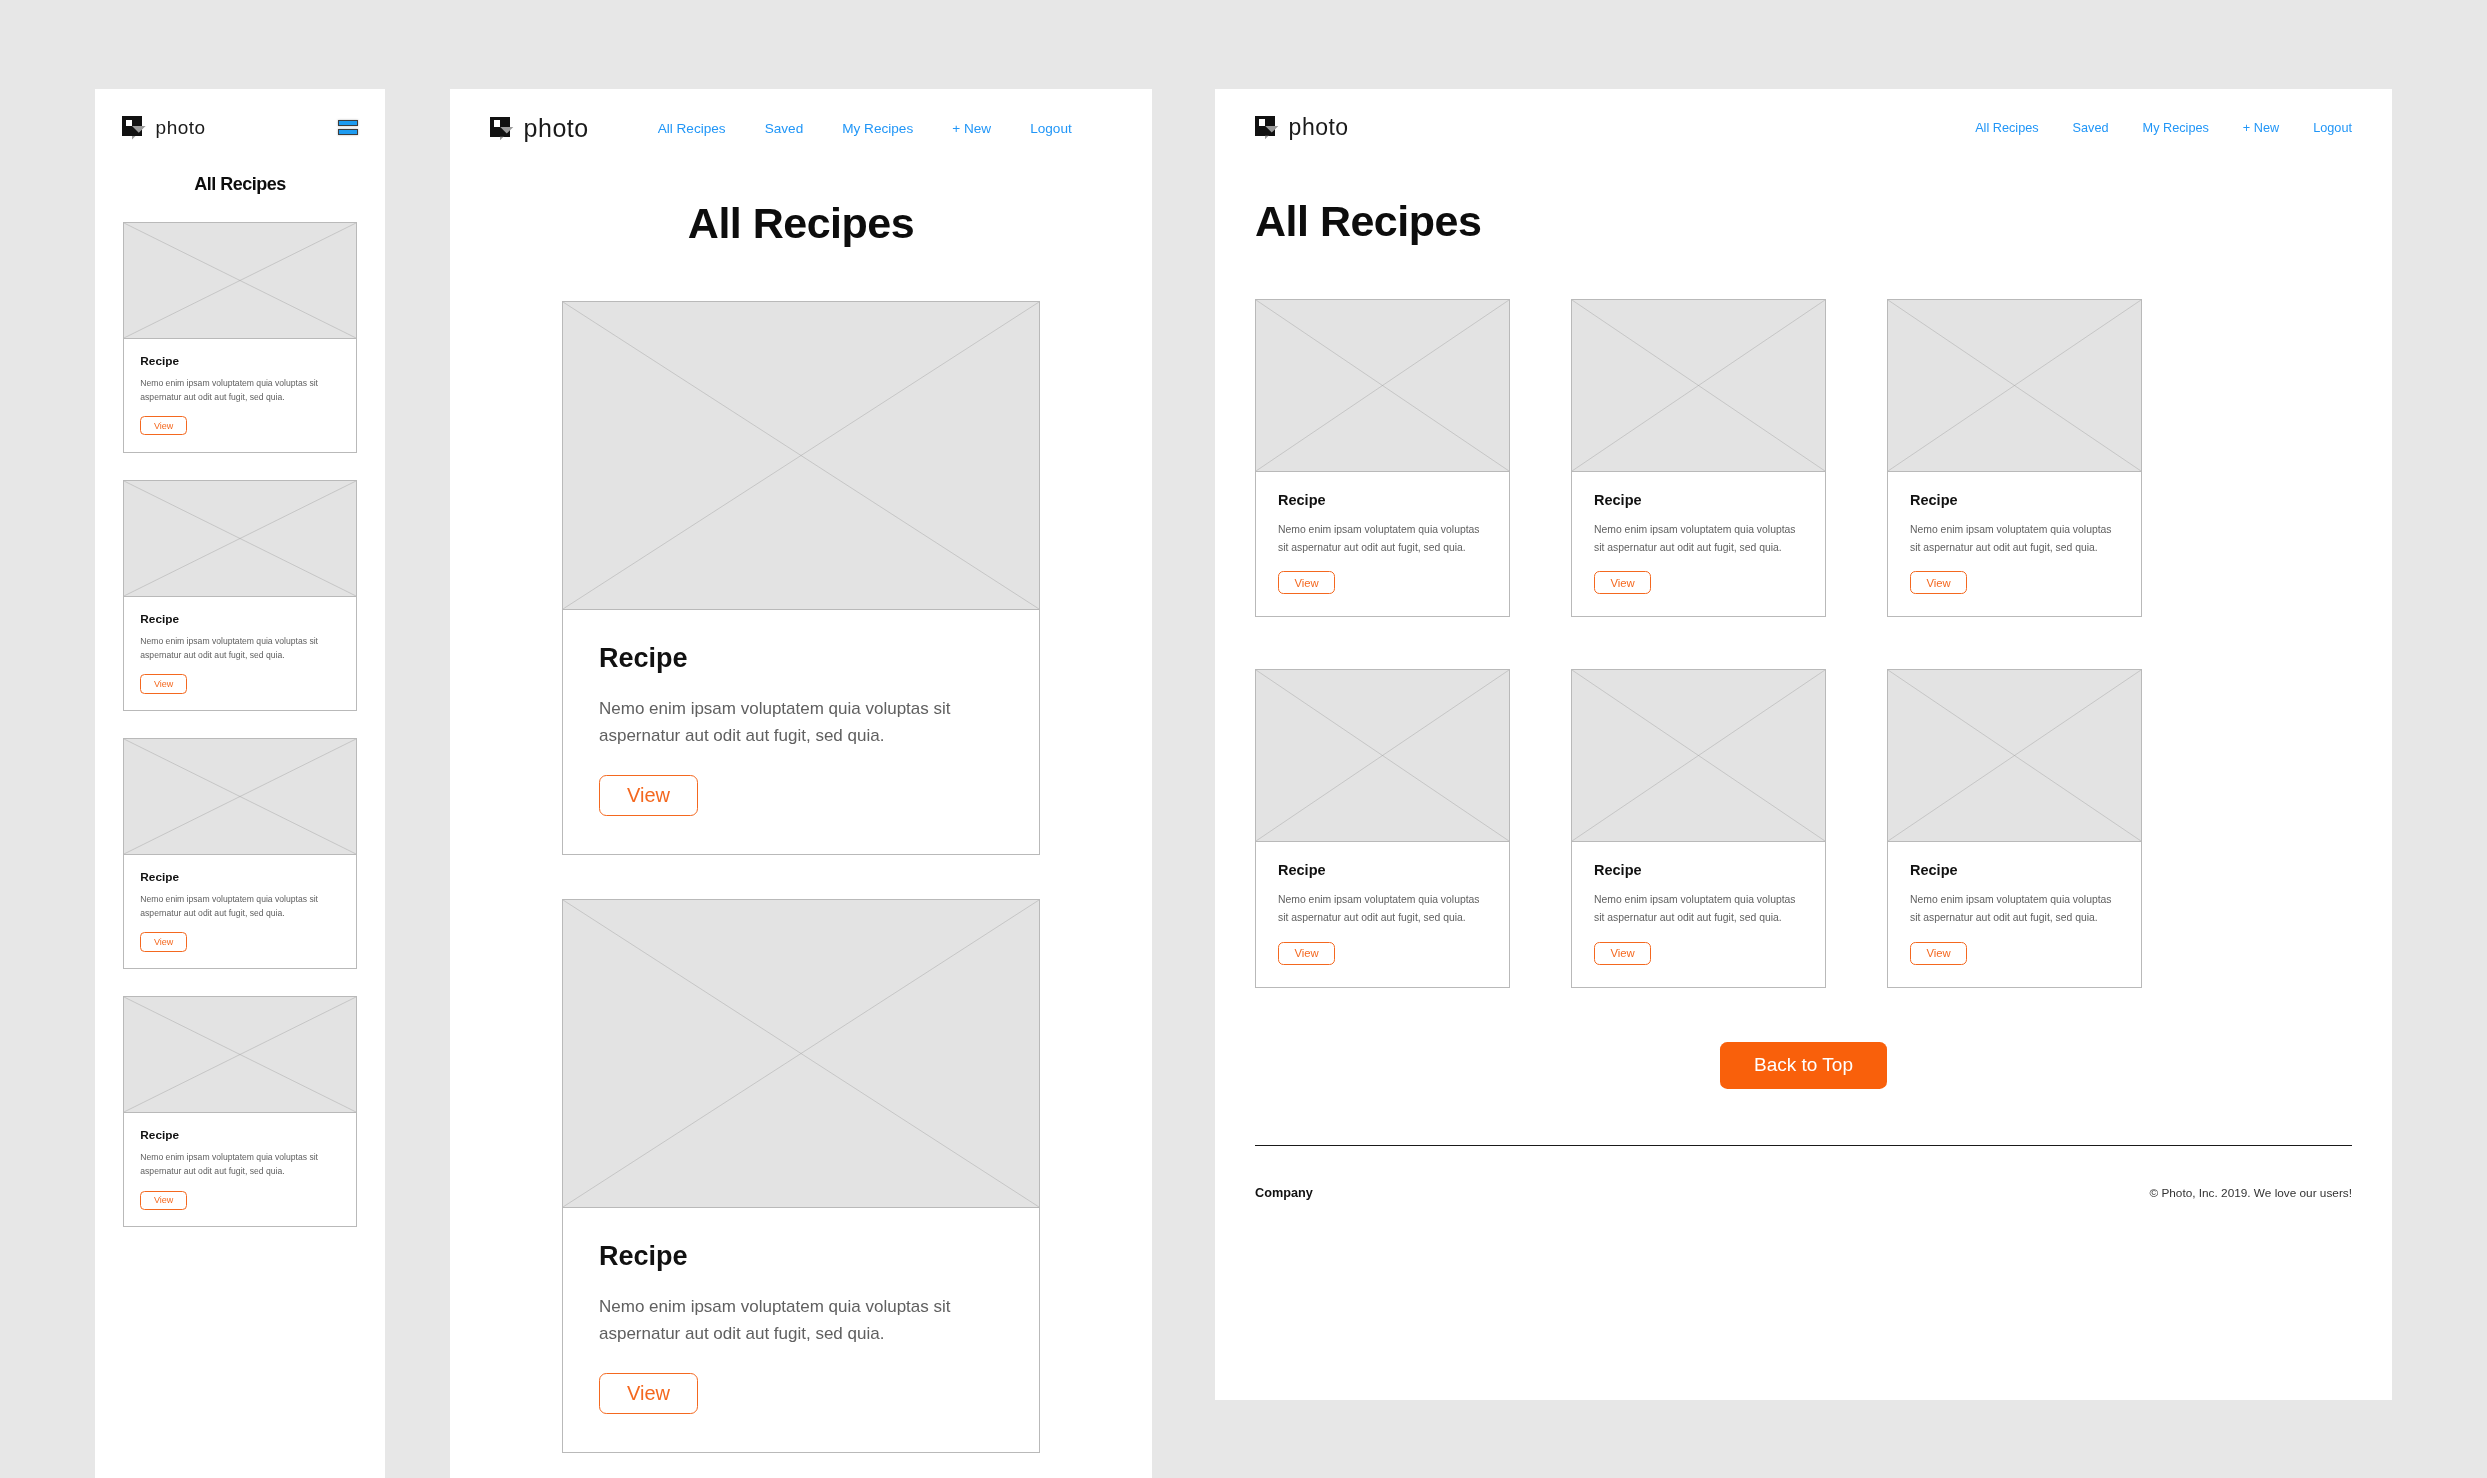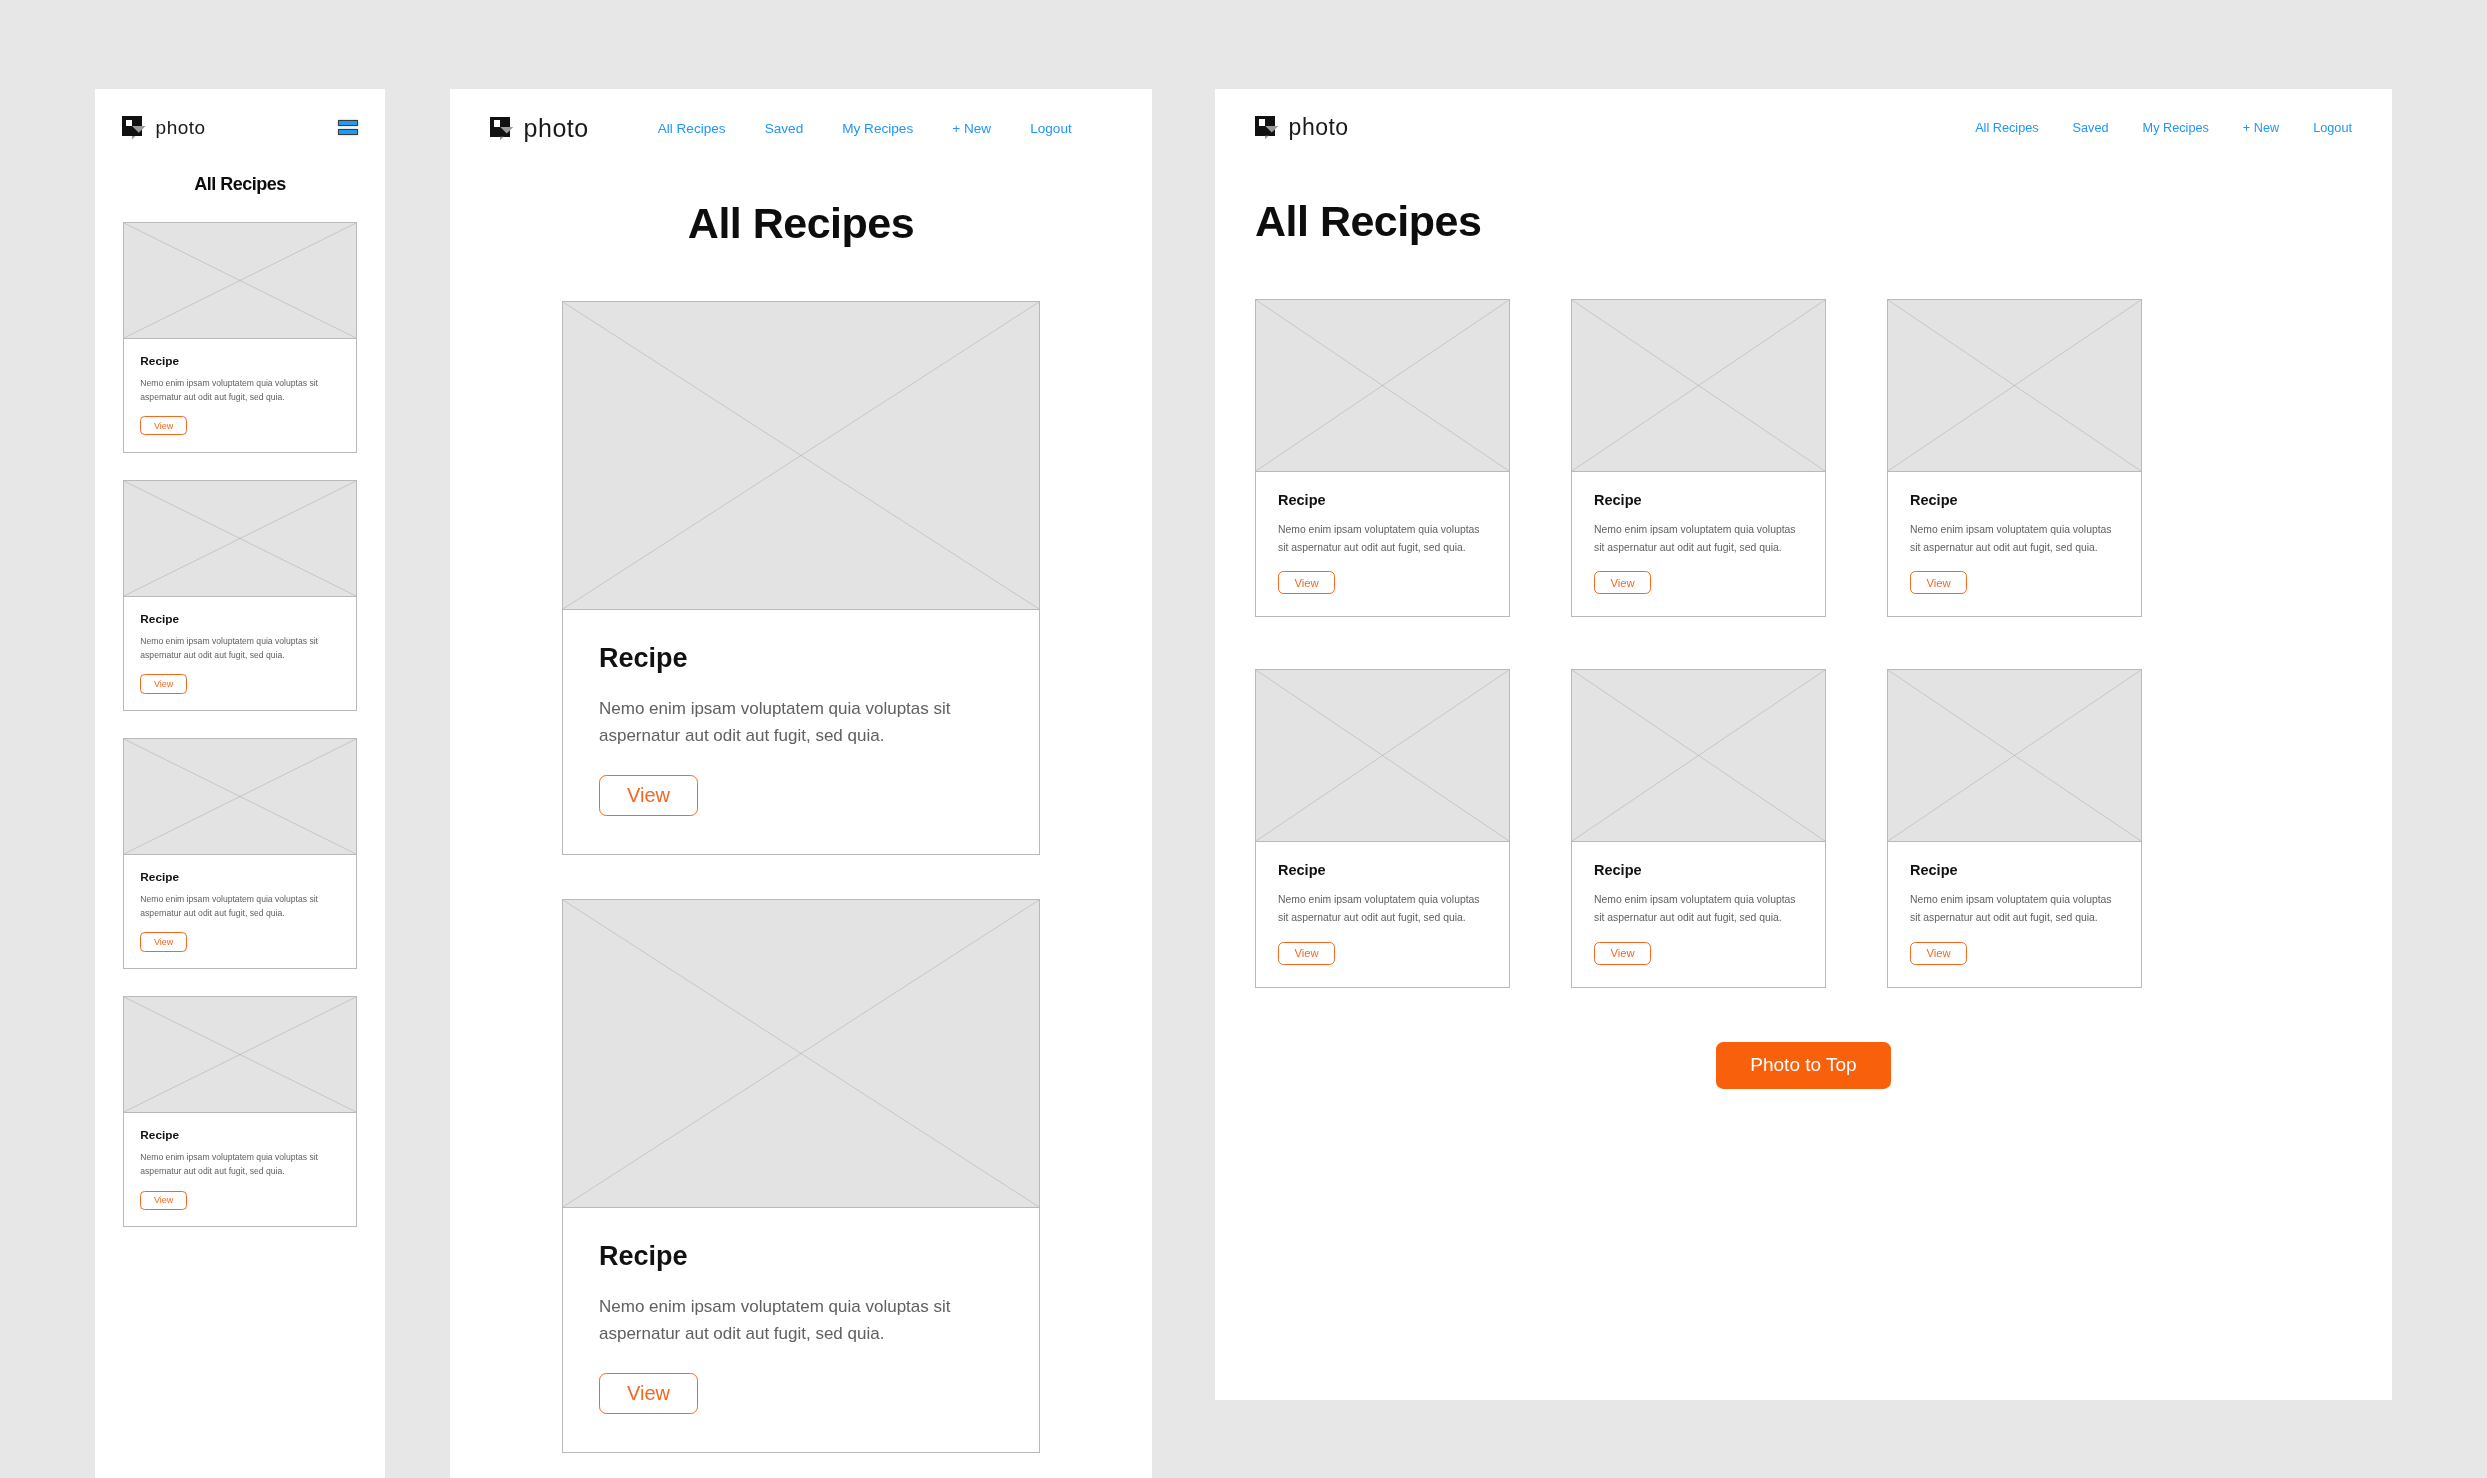--- a/index.html
+++ b/index.html
@@ -358,19 +358,25 @@
         </div>
         <div class="card-body">
           <div class="card-title">Recipe</div>
           <div class="card-text">Nemo enim ipsam voluptatem quia voluptas sit aspernatur aut odit aut fugit, sed quia.</div>
           <span class="btn-view">View</span>
         </div>
       </div>
     </div>
 
     <div class="back-to-top-wrap">
-      <button class="btn-back-to-top">Photo to Top</button>
-    </div>
-
+      <button class="btn-back-to-top">Back to Top</button>
+    </div>
+
+    <div class="footer">
+      <div class="footer-row">
+        <span class="footer-company">Company</span>
+        <span class="footer-copy">© Photo, Inc. 2019. We love our users!</span>
+      </div>
+    </div>
   </div>
 
 </div>
 
 
 </body></html>

